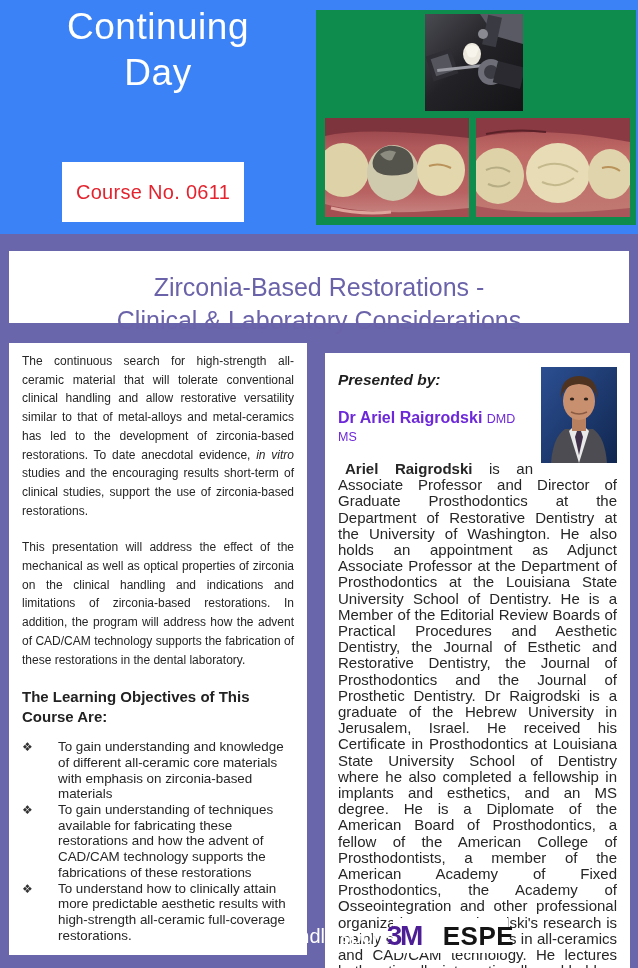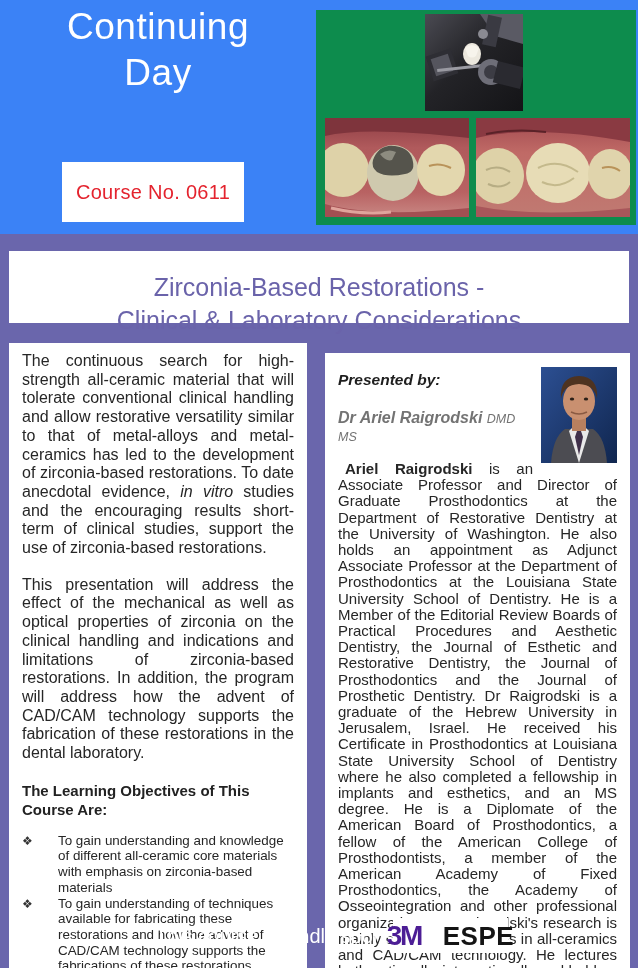--- a/index.html
+++ b/index.html
@@ -23,33 +23,33 @@
   .photo-teeth-r{left:160px;top:108px;width:154px;height:99px;}
 
   
   .title-banner{position:absolute;left:9px;top:251px;width:620px;height:72px;background:#ffffff;
                 box-sizing:border-box;padding-top:20px;text-align:center;color:#6A63AA;
                 font-size:25px;line-height:33px;}
 
   
   .left-panel{position:absolute;left:9px;top:343px;width:298px;min-height:560px;background:#ffffff;
               box-sizing:border-box;padding:9px 13px 12px;color:#262626;}
-  .left-panel p.body{font-size:16px;line-height:18.7px;text-align:justify;margin:0 0 18px;}
+  .left-panel p.body{font-size:12px;line-height:18.7px;text-align:justify;margin:0 0 18px;}
   .left-panel h3{font-size:15px;line-height:19.5px;margin:0 0 13px;font-weight:bold;color:#222;}
   .obj-row{display:flex;font-size:13.4px;line-height:15.7px;}
   .obj-bullet{width:36px;flex:none;font-size:12px;padding-top:1px;
               font-family:"DejaVu Sans","Liberation Sans",sans-serif;color:#333;}
   .obj-text{flex:1;}
 
   
   .right-panel{position:absolute;left:325px;top:353px;width:305px;min-height:524px;background:#ffffff;
                box-sizing:border-box;padding:10px 13px 12px;color:#262626;}
   .portrait{float:right;width:76px;height:96px;margin:4px 0 6px 8px;}
   .presented{font-size:15.5px;font-weight:bold;font-style:italic;margin:8px 0 0;color:#1e1e1e;}
-  .speaker{margin:20px 0 8px;font-size:16px;font-weight:bold;color:#737373;font-style:italic;}
+  .speaker{margin:20px 0 8px;font-size:16px;font-weight:bold;color:#6d28d9;}
   .speaker .cred{font-size:12.5px;font-weight:normal;}
   .bio{margin:16px 0 0;font-size:15px;line-height:16.2px;text-align:justify;text-indent:7px;}
 
   
   .sponsor-text{position:absolute;left:128px;top:925px;color:#ffffff;font-size:20px;margin-left:27px;}
   .logo-box{position:absolute;left:393px;top:918px;width:115px;height:35px;background:#ffffff;
             display:flex;align-items:center;justify-content:center;}
   .logo-3m{color:#4c1d95;font-weight:900;font-size:28px;letter-spacing:-2.5px;line-height:1;}
   .logo-espe{color:#141414;font-weight:600;font-size:26px;margin-left:22px;letter-spacing:0.5px;line-height:1;}
 </style>

